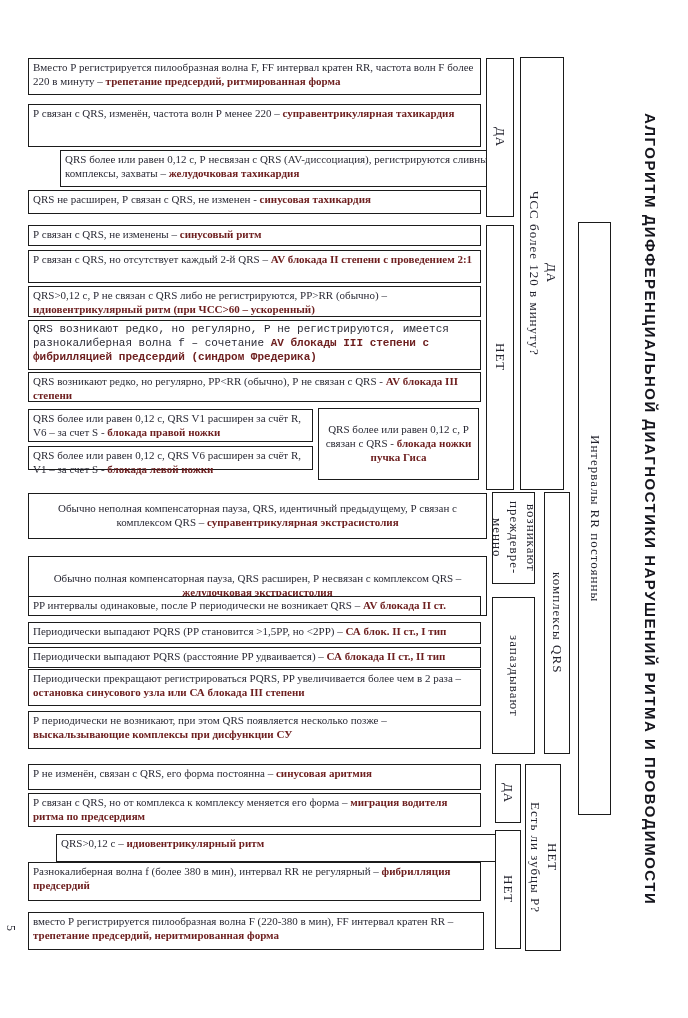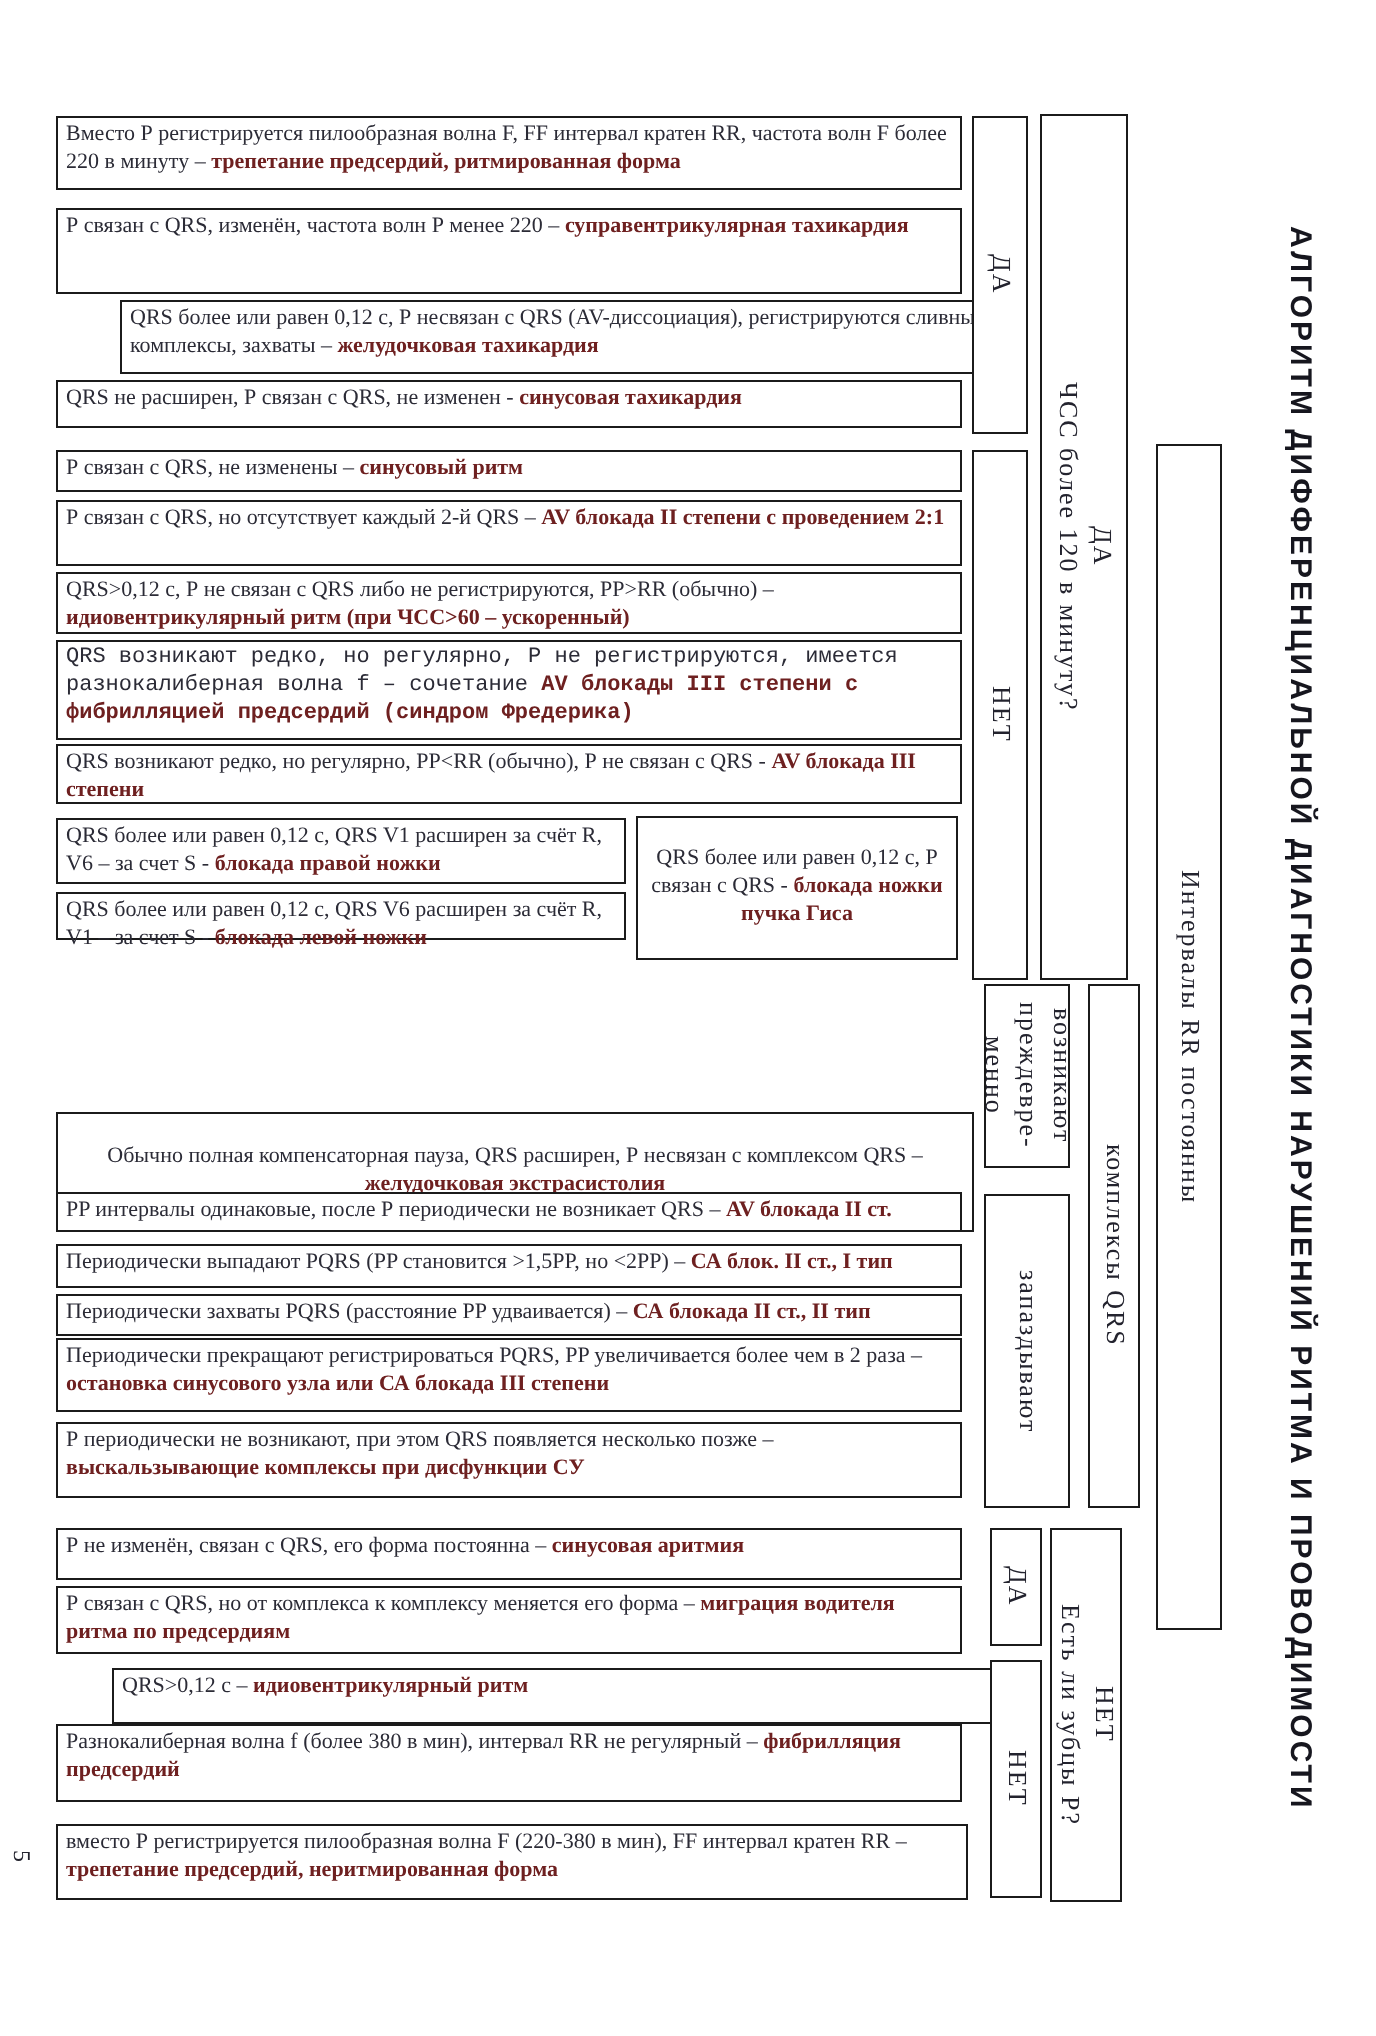--- a/index.html
+++ b/index.html
@@ -59,32 +59,35 @@
   <div class="box" style="left:28px;top:409px;width:285px;height:33px;">
     <div class="txt"><span>QRS более или равен 0,12 с, QRS V1 расширен за счёт R, V6 – за счет S - </span><b>блокада правой ножки</b></div>
   </div>
   <div class="box" style="left:28px;top:446px;width:285px;height:24px;">
     <div class="txt"><span>QRS более или равен 0,12 с, QRS V6 расширен за счёт R, V1 – за счет S - </span><b>блокада левой ножки</b></div>
   </div>
   <div class="box center vc" style="left:318px;top:408px;width:161px;height:72px;">
     <div class="txt"><span>QRS более или равен 0,12 с, Р связан с QRS - </span><b>блокада ножки пучка Гиса</b></div>
   </div>
 
+  <div class="box center vc" style="left:28px;top:493px;width:459px;height:46px;">
+    <div class="txt"><span>Обычно неполная компенсаторная пауза, QRS, идентичный предыдущему, Р связан с комплексом QRS – </span><b>суправентрикулярная экстрасистолия</b></div>
+  </div>
   <div class="box center vc" style="left:28px;top:544px;width:459px;height:60px;margin-top:12px;">
     <div class="txt"><span>Обычно полная компенсаторная пауза, QRS расширен, Р несвязан с комплексом QRS – </span><b>желудочковая экстрасистолия</b></div>
   </div>
 
   <div class="box" style="left:28px;top:596px;width:453px;height:20px;">
     <div class="txt"><span>PP интервалы одинаковые, после Р периодически не возникает QRS – </span><b>AV блокада II ст.</b></div>
   </div>
   <div class="box" style="left:28px;top:622px;width:453px;height:22px;">
     <div class="txt"><span>Периодически выпадают PQRS (PP становится &gt;1,5PP, но &lt;2PP) – </span><b>СА блок. II ст., I тип</b></div>
   </div>
   <div class="box" style="left:28px;top:647px;width:453px;height:21px;">
-    <div class="txt"><span>Периодически захваты PQRS (расстояние PP удваивается) – </span><b>СА блокада II ст., II тип</b></div>
+    <div class="txt"><span>Периодически выпадают PQRS (расстояние PP удваивается) – </span><b>СА блокада II ст., II тип</b></div>
   </div>
   <div class="box" style="left:28px;top:669px;width:453px;height:37px;">
     <div class="txt"><span>Периодически прекращают регистрироваться PQRS, PP увеличивается более чем в 2 раза – </span><b>остановка синусового узла или СА блокада III степени</b></div>
   </div>
   <div class="box" style="left:28px;top:764px;width:453px;height:26px;">
     <div class="txt"><span>Р не изменён, связан с QRS, его форма постоянна – </span><b>синусовая аритмия</b></div>
   </div>
 
   <div class="box" style="left:28px;top:711px;width:453px;height:38px;">
     <div class="txt"><span>Р периодически не возникают, при этом QRS появляется несколько позже – </span><b>выскальзывающие комплексы при дисфункции СУ</b></div>

